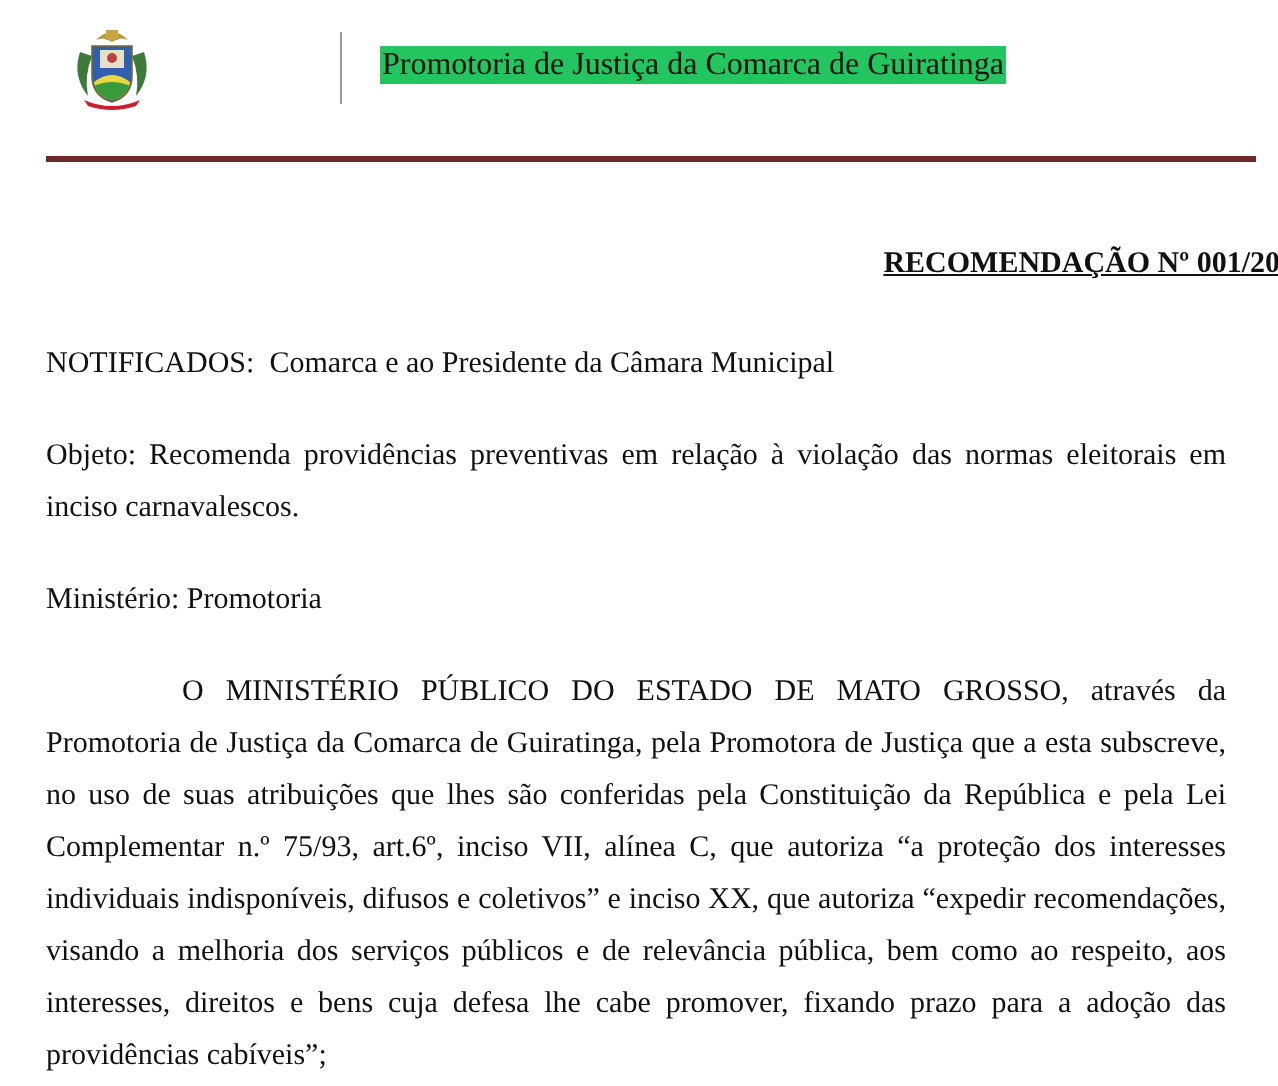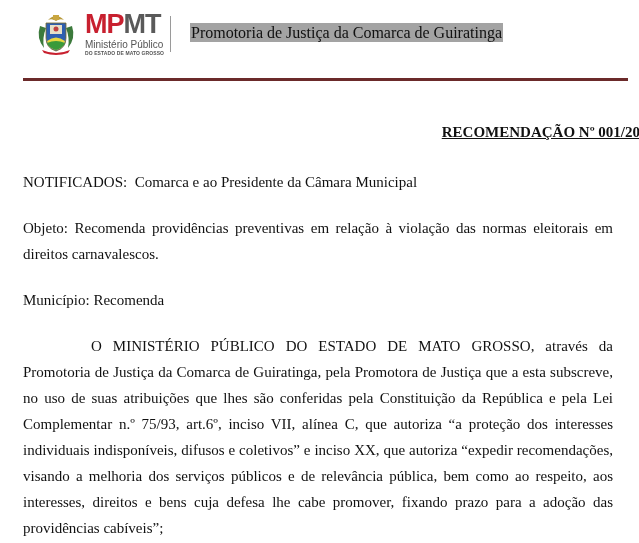--- a/index.html
+++ b/index.html
@@ -6,21 +6,21 @@
   body { width:639px; height:543px; overflow:hidden; position:relative; font-family:"Liberation Serif", serif; color:#111; }
   .header { position:absolute; left:0; top:0; width:639px; height:80px; }
   .emblem { position:absolute; left:34px; top:12px; width:44px; height:44px; }
   .logo-block { position:absolute; left:85px; top:11px; width:82px; height:44px; }
   .mpmt { font-family:"Liberation Sans", sans-serif; font-weight:bold; font-size:27px; letter-spacing:-1px; line-height:27px; }
   .mp { color:#c8202f; }
   .mt { color:#5a5a5a; }
   .logo-sub1 { font-family:"Liberation Sans", sans-serif; font-size:10px; color:#555; line-height:11px; margin-top:1px; }
   .logo-sub2 { font-family:"Liberation Sans", sans-serif; font-size:5px; font-weight:bold; color:#555; line-height:7px; letter-spacing:0.1px; }
   .divider-v { position:absolute; left:170px; top:16px; width:1px; height:36px; background:#9a9a9a; }
-  .header-title { position:absolute; left:190px; top:23px; font-size:16px; line-height:19px; background:#a3a3a3; padding:0 1px; color:#111; }
+  .header-title { position:absolute; left:190px; top:23px; font-size:16px; line-height:19px; background:#22c55e; padding:0 1px; color:#111; }
   .rule { position:absolute; left:23px; top:78px; width:605px; height:3px; background:#6b2a2a; }
   .doc-title { position:absolute; left:16px; width:639px; top:124px; text-align:right; font-weight:bold; font-size:15px; text-decoration:underline; }
   .para { position:absolute; left:23px; width:590px; font-size:15px; line-height:26px; text-align:justify; }
   .para b { font-weight:normal; }
   .p1 { top:169px; }
   .p2 { top:215px; }
   .p3 { top:287px; }
   .p4 { top:333px; text-indent:68px; text-align-last:left; }
   .lastline { text-align-last:left; }
 </style>
@@ -38,40 +38,35 @@
 
     <path d="M12 11 H32 V26 Q32 36 22 39 Q12 36 12 26 Z" fill="#2f5fb0" stroke="#7a6a2a" stroke-width="0.8"></path>
     <rect x="16" y="13" width="12" height="9" fill="#e6e0c8"></rect>
     <circle cx="22" cy="17" r="2.5" fill="#c04040"></circle>
     <path d="M13 29 Q22 22 31 29 Q30 36 22 38 Q14 36 13 29 Z" fill="#e8d840"></path>
     <path d="M13 31 Q22 27 31 31 Q29 36 22 38 Q15 36 13 31 Z" fill="#3a9a3a"></path>
 
     <path d="M8 38 Q22 44 36 38 L34 41 Q22 45 10 41 Z" fill="#c8202f"></path>
   </svg>
 
-  <div class="logo-block">
-    <div class="mpmt"><span class="mp">MP</span><span class="mt">MT</span></div>
-    <div class="logo-sub1">Ministério Público</div>
-    <div class="logo-sub2">DO ESTADO DE MATO GROSSO</div>
-  </div>
 
   <div class="divider-v"></div>
 
   <div class="header-title">Promotoria de Justiça da Comarca de Guiratinga</div>
 
   <div class="rule"></div>
 </div>
 
 <div class="doc-title">RECOMENDAÇÃO Nº 001/2024</div>
 
 <div class="para p1">
   <b>NOTIFICADOS:</b>&nbsp; <span>Comarca e ao Presidente da Câmara Municipal</span>
 </div>
 
 <div class="para p2 lastline">
-  <b>Objeto:</b> <span>Recomenda providências preventivas em relação à violação das normas eleitorais em direitos carnavalescos.</span>
+  <b>Objeto:</b> <span>Recomenda providências preventivas em relação à violação das normas eleitorais em inciso carnavalescos.</span>
 </div>
 
 <div class="para p3">
-  <b>Município:</b> <span>Recomenda</span>
+  <b>Ministério:</b> <span>Promotoria</span>
 </div>
 
 <div class="para p4"><b>O MINISTÉRIO PÚBLICO DO ESTADO DE MATO GROSSO</b><span>, através da Promotoria de Justiça da Comarca de Guiratinga, pela Promotora de Justiça que a esta subscreve, no uso de suas atribuições que lhes são conferidas pela Constituição da República e pela Lei Complementar n.º 75/93, art.6º, inciso VII, alínea C, que autoriza “a proteção dos interesses individuais indisponíveis, difusos e coletivos” e inciso XX, que autoriza “expedir recomendações, visando a melhoria dos serviços públicos e de relevância pública, bem como ao respeito, aos interesses, direitos e bens cuja defesa lhe cabe promover, fixando prazo para a adoção das providências cabíveis”;</span></div>
 
 </body></html>

